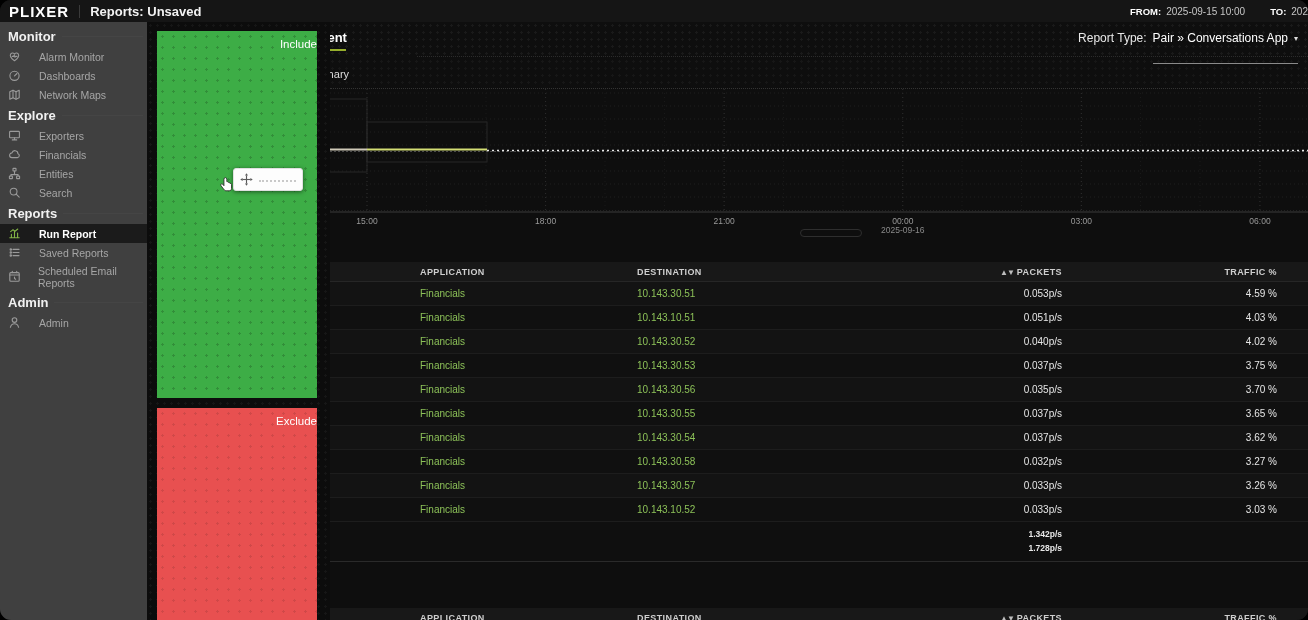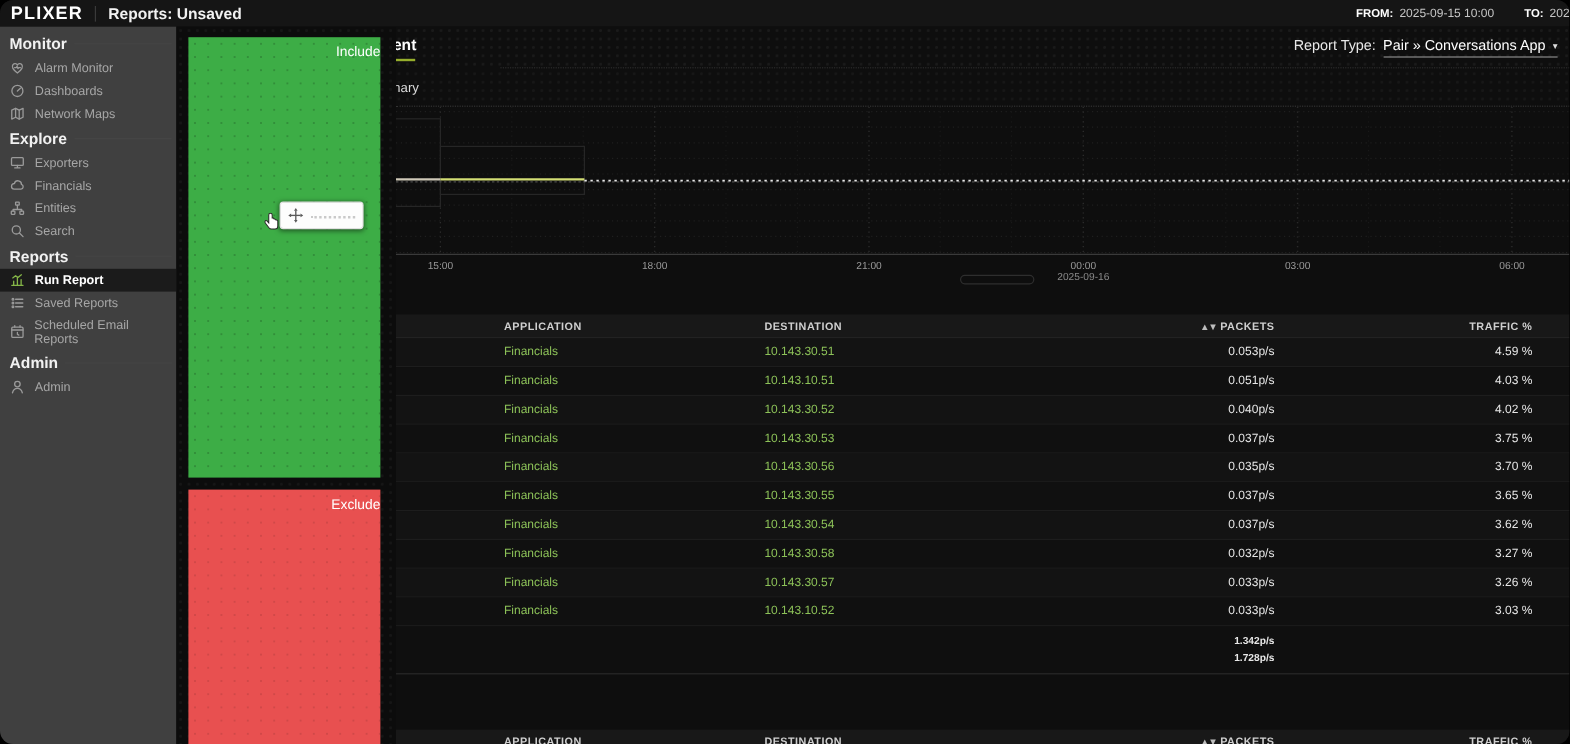--- a/index.html
+++ b/index.html
@@ -20,40 +20,40 @@
   .tb-lbl{ color:#fff; font-weight:bold; font-size:9.5px;padding-left:20px; }
   .tb-val{ color:#c6c6c6; font-size:10px; }
   
   .sidebar{
     position:absolute; left:0; top:22px; width:147px; height:598px;
     background:#404040; padding-top:3px; z-index:5;
   }
   .sb-head{ display:flex; align-items:center; padding:4px 4px 3px 8px; }
   .sb-title{ color:#f1f1f1; font-weight:bold; font-size:13px; margin-right:6px; }
   .sb-rule{ flex:1; height:1px; background:#454545; }
-  .sb-item{ display:flex; align-items:center; gap:7px; padding:2.5px 4px 2.5px 8px; cursor:pointer; }
+  .sb-item{ display:flex; align-items:center; gap:17px; padding:2.5px 4px 2.5px 8px; cursor:pointer; }
   .sb-item .sb-icon{ width:14px; height:14px; color:#9a9a9a; display:flex; align-items:center; }
   .sb-item .sb-icon svg{ width:13px; height:13px; }
   .sb-item .sb-label{ color:#a6a6a6; font-size:10.5px; }
   .sb-item.active{ background:#1b1b1b; }
   .sb-item.active .sb-label{ color:#fff; font-weight:bold; }
   .sb-item.active .sb-icon{ color:#84b547; }
   
   .main{ position:absolute; left:147px; top:22px; width:1161px; height:598px; background:#0e0e0e; }
   .tabstrip{
     position:absolute; left:0; top:0; width:1161px; height:36px;
     background-image:radial-gradient(circle, rgba(255,255,255,0.05) 1px, transparent 1.3px);
     background-size:7px 7px;
   }
   .tabstrip-rule{ position:absolute; left:270px; right:0; top:34px; border-top:1px dotted #2c2c2c; }
   .tab{ position:absolute; left:153px; top:8px; color:#fff; font-weight:bold; font-size:13px; cursor:pointer; }
   .tab-underline{ position:absolute; left:153px; top:27px; width:46px; height:2px; background:#96ae2c; }
   .report-type{ position:absolute; right:10px; top:9px; display:flex; align-items:baseline; gap:6px; }
   .rt-label{ color:#e8e8e8; font-size:12px; }
-  .rt-value{ color:#fff; font-size:12px; border-bottom:1px solid #8a8a8a; padding-bottom:2px; cursor:pointer; background:none; border-top:none; border-left:none; border-right:none; font-family:inherit; display:flex; align-items:center; gap:6px; }
+  .rt-value{ color:#fff; font-size:12px; border-bottom:1px solid #8a8a8a; padding-bottom:18px; cursor:pointer; background:none; border-top:none; border-left:none; border-right:none; font-family:inherit; display:flex; align-items:center; gap:6px; }
   .rt-caret{ font-size:8px; color:#ddd; }
   .subtabrow{ position:absolute; left:0; top:36px; width:1161px; height:30px;
     background-image:radial-gradient(circle, rgba(255,255,255,0.04) 1px, transparent 1.3px); background-size:7px 7px; }
   .subtab{ position:absolute; left:155px; top:10px; color:#dcdcdc; font-size:11px; cursor:pointer; }
   
   .chart{ position:absolute; left:183px; top:66px; width:978px; height:148px; border-top:1px dotted #333; }
   .chart svg{ position:absolute; left:0; top:0; }
   .axis-label{ position:absolute; top:127px; width:60px; margin-left:-30px; text-align:center; color:#9a9a9a; font-size:8.5px; }
   .axis-date{ position:absolute; top:136px; width:80px; margin-left:-40px; text-align:center; color:#8a8a8a; font-size:8.5px; }
   .axis-handle{ position:absolute; left:470px; top:140px; width:62px; height:8px; border:1px solid #2e2e2e; border-radius:4px; }

